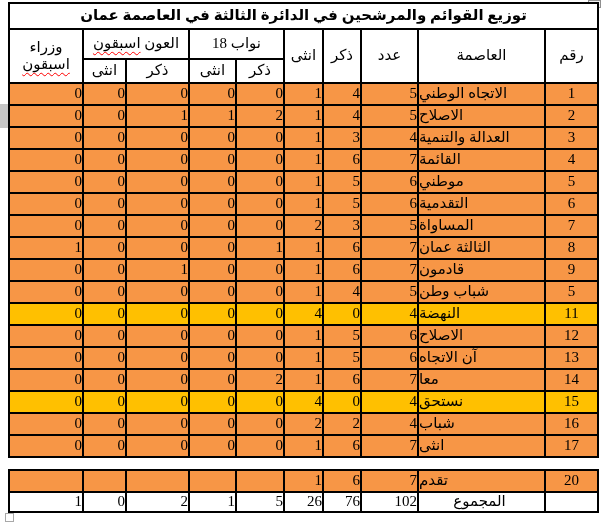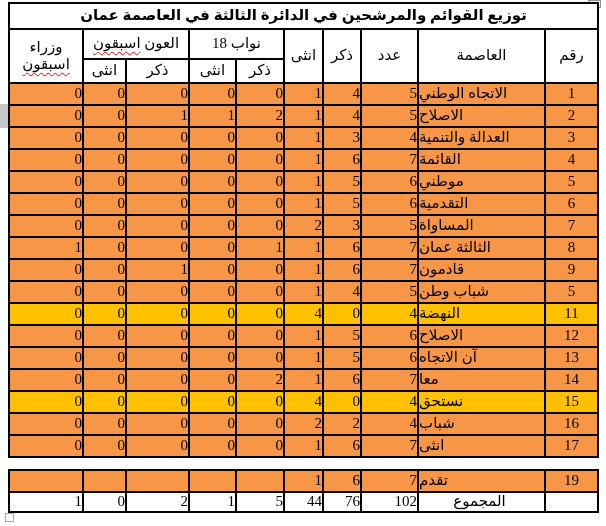--- a/index.html
+++ b/index.html
@@ -299,37 +299,37 @@
         <col style="width:38px">
           <col style="width:39px">
           <col style="width:48px">
         <col style="width:47px">
           <col style="width:63px">
           <col style="width:43px">
         <col style="width:74px">
       </colgroup>
       <tbody id="tail-rows">
           <tr>
-            <td class="c-num">19</td>
+            <td class="c-num">20</td>
             <td class="c-list">تقدم</td>
             <td class="c-val">7</td>
             <td class="c-val">6</td>
             <td class="c-val">1</td>
             <td class="c-val"></td>
             <td class="c-val"></td>
             <td class="c-val"></td>
             <td class="c-val"></td>
             <td class="c-val"></td>
           </tr>
           <tr class="total">
             <td class="c-num"></td>
             <td class="c-list">المجموع</td>
             <td class="c-val">102</td>
             <td class="c-val">76</td>
-            <td class="c-val">44</td>
+            <td class="c-val">26</td>
             <td class="c-val">5</td>
             <td class="c-val">1</td>
             <td class="c-val">2</td>
             <td class="c-val">0</td>
             <td class="c-val">1</td>
           </tr>
         </tbody>
     </table>
 
   </div>

